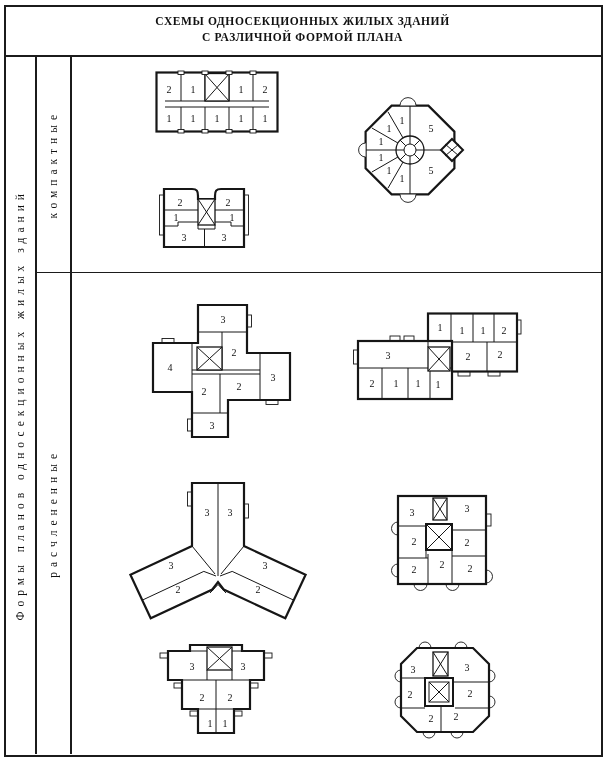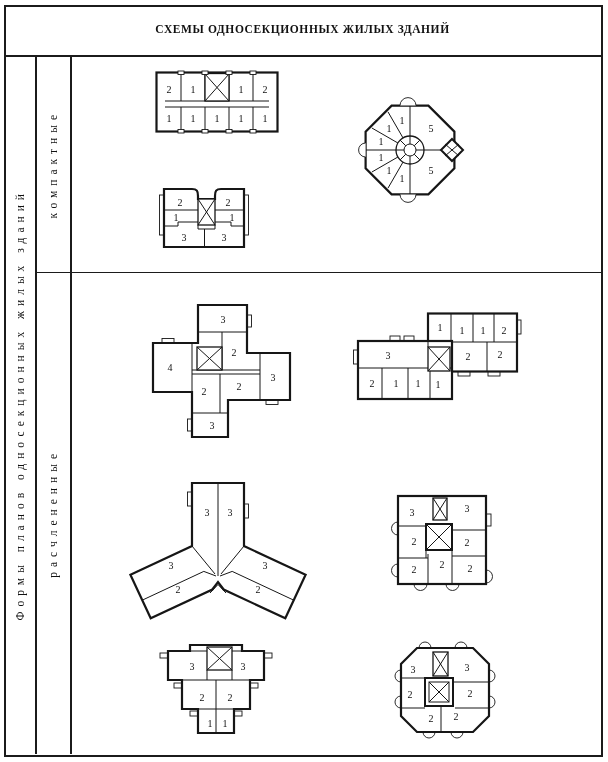--- a/index.html
+++ b/index.html
@@ -24,20 +24,21 @@
 <div class="page">
   <div class="frame"></div>
 
   <div class="line" style="left:4px;top:55px;width:597px;height:1.5px"></div>
   <div class="line" style="left:35px;top:55px;width:1.5px;height:699px"></div>
   <div class="line" style="left:70px;top:55px;width:1.5px;height:699px"></div>
   <div class="line" style="left:35px;top:272px;width:566px;height:1px"></div>
 
   <div class="title-box">
     <div>СХЕМЫ ОДНОСЕКЦИОННЫХ ЖИЛЫХ ЗДАНИЙ</div>
+    <div>С РАЗЛИЧНОЙ ФОРМОЙ ПЛАНА</div>
   </div>
 
   <div class="vcell" style="left:4px;top:56px;width:31px;height:698px">
     <span class="vlabel">Формы планов односекционных жилых зданий</span>
   </div>
   <div class="vcell" style="left:36px;top:56px;width:34px;height:216px">
     <span class="vlabel">компактные</span>
   </div>
   <div class="vcell" style="left:36px;top:273px;width:34px;height:481px">
     <span class="vlabel">расчлененные</span>

